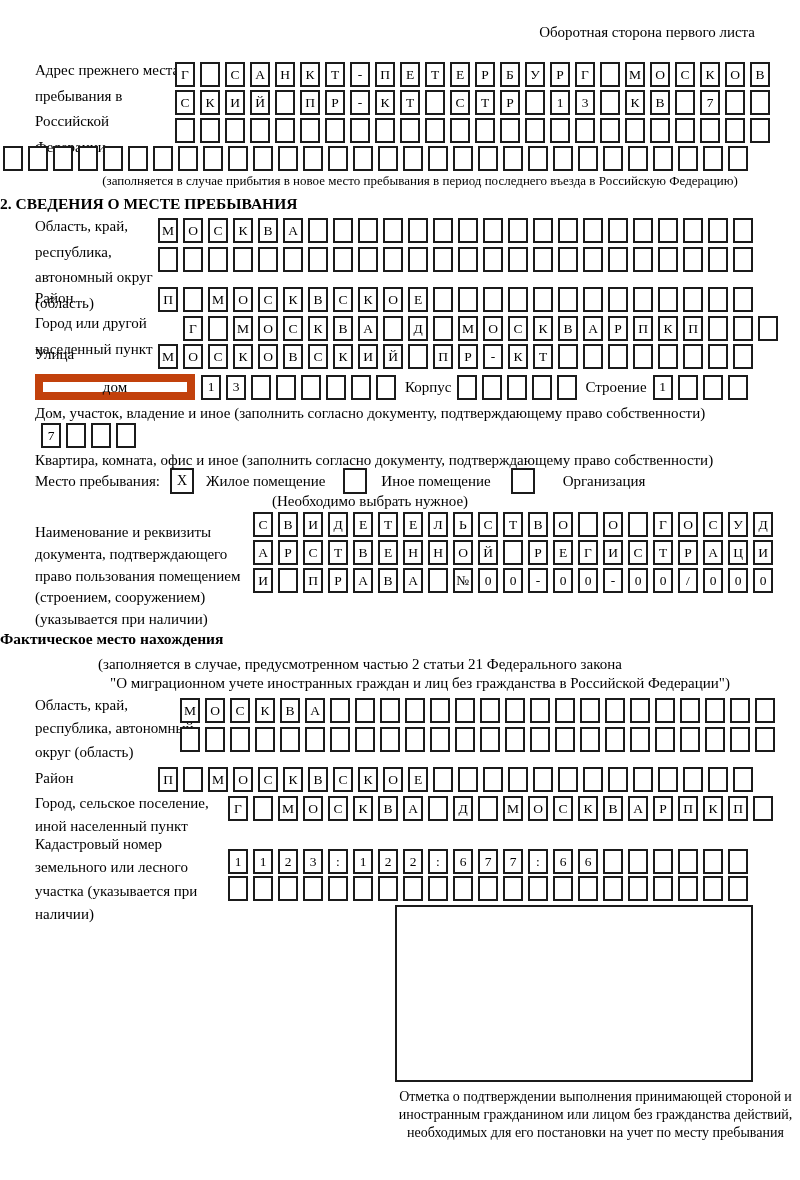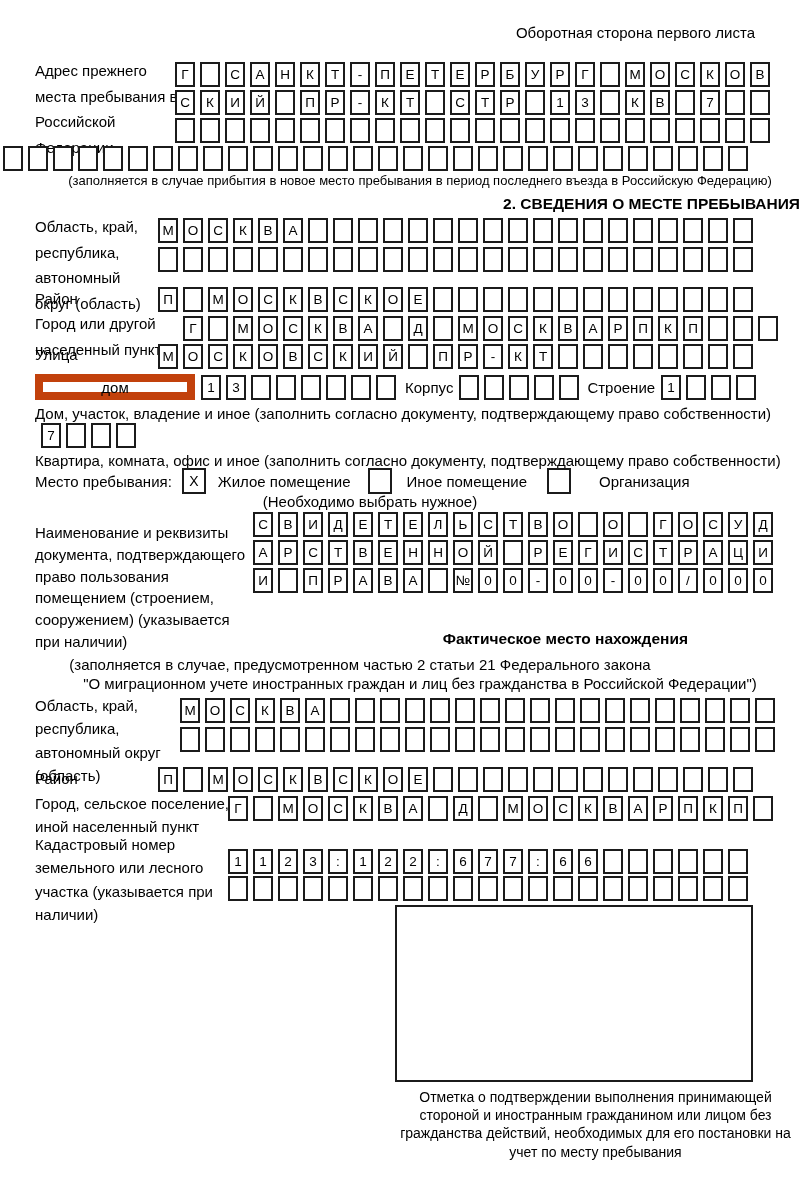--- a/index.html
+++ b/index.html
@@ -1,26 +1,26 @@
 <!DOCTYPE html>
 <html><head>
 <meta charset="utf-8">
 <style>
   html,body {margin:0; padding:0; background:#ffffff;}
   .page {position:relative; width:800px; height:1180px; background:#fff;
-         font-family:Liberation Sans, sans-serif; color:#000; overflow:hidden;}
+         font-family:Liberation Serif, serif; color:#000; overflow:hidden;}
   .abs {position:absolute;}
   .lbl {font-size:15px; line-height:1.7;}
   .cells {display:flex; gap:5px;}
   .cell {flex:none; width:20px; height:25px; border:2px solid #1b1b1b; box-sizing:border-box;
          display:flex; align-items:center; justify-content:center;
          font-size:13.5px; background:#fff;}
   .caption {font-size:13px;}
   .caption-sm {font-size:15px;}
-  .title {font-weight:bold; font-size:15.5px; text-align:right;}
+  .title {font-weight:bold; font-size:15.5px; text-align:left;}
   .center {text-align:center;padding-left:20px;}
   .bigbox {border:8px solid #c2410c; height:26px; box-sizing:border-box; flex:none;
            display:flex; align-items:center; justify-content:center; font-size:15px;}
   .cb {flex:none; width:24px; height:26px; border:2px solid #1b1b1b; box-sizing:border-box;
        display:inline-flex; align-items:center; justify-content:center; font-size:14px;}
   .flexrow {display:flex; align-items:center;}
   .stamp-box {border:2px solid #1b1b1b; box-sizing:border-box; background:#fff;}
   .txt {font-size:15px;}
 </style>
 </head>

